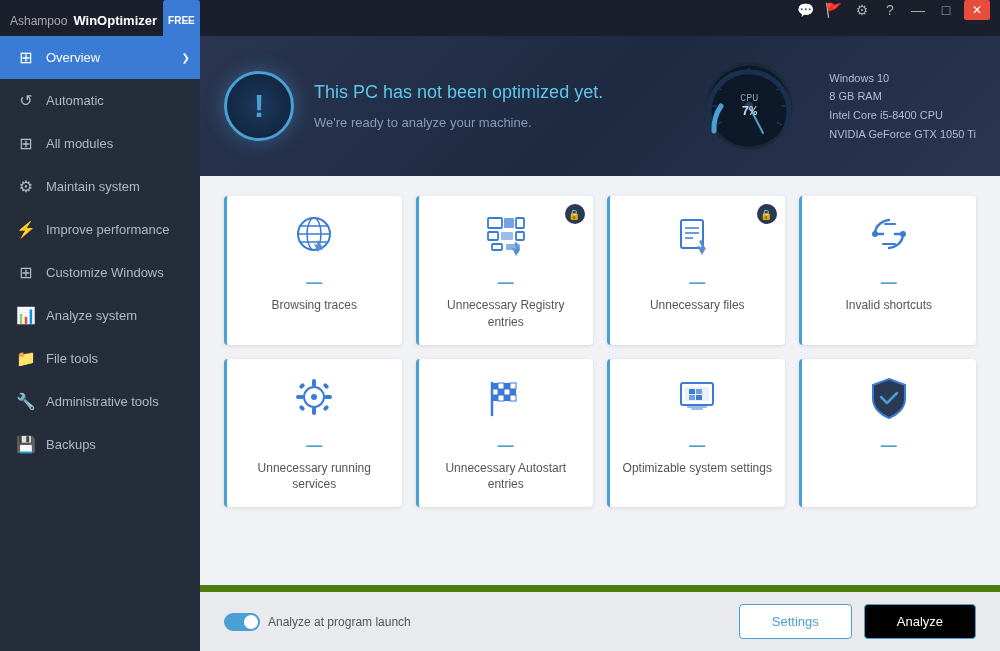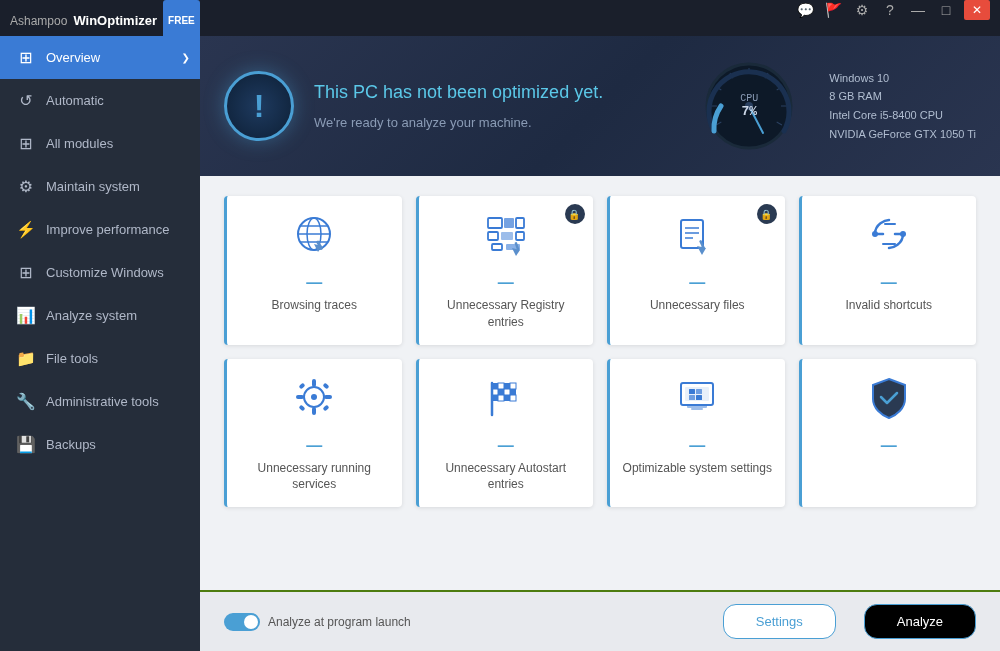--- a/index.html
+++ b/index.html
@@ -245,25 +245,25 @@
       display: flex;
       align-items: center;
       justify-content: center;
       color: #fff;
       font-size: 10px;
     }
 
     
     .bottom-bar {
       background: #e8eaee;
-      border-top: 2px solid #4d7c0f;
+      border-top: 7px solid #4d7c0f;
       padding: 12px 24px;
       display: flex;
       align-items: center;
-      gap: 28px;
+      gap: 12px;
       flex-shrink: 0;
     }
     .toggle-switch {
       display: flex;
       align-items: center;
       gap: 8px;
     }
     .toggle-track {
       width: 36px;
       height: 18px;
@@ -282,21 +282,21 @@
       left: 20px;
       transition: left 0.2s;
     }
     .toggle-label {
       color: #555;
       font-size: 12px;
     }
     .btn-spacer { flex: 1; }
     .btn {
       padding: 9px 32px;
-      border-radius: 13px;
+      border-radius: 4px;
       font-size: 13px;
       cursor: pointer;
       border: 1px solid;
       font-weight: 500;
     }
     .btn-settings {
       background: #fff;
       border-color: #4a9fd4;
       color: #4a9fd4;
     }

